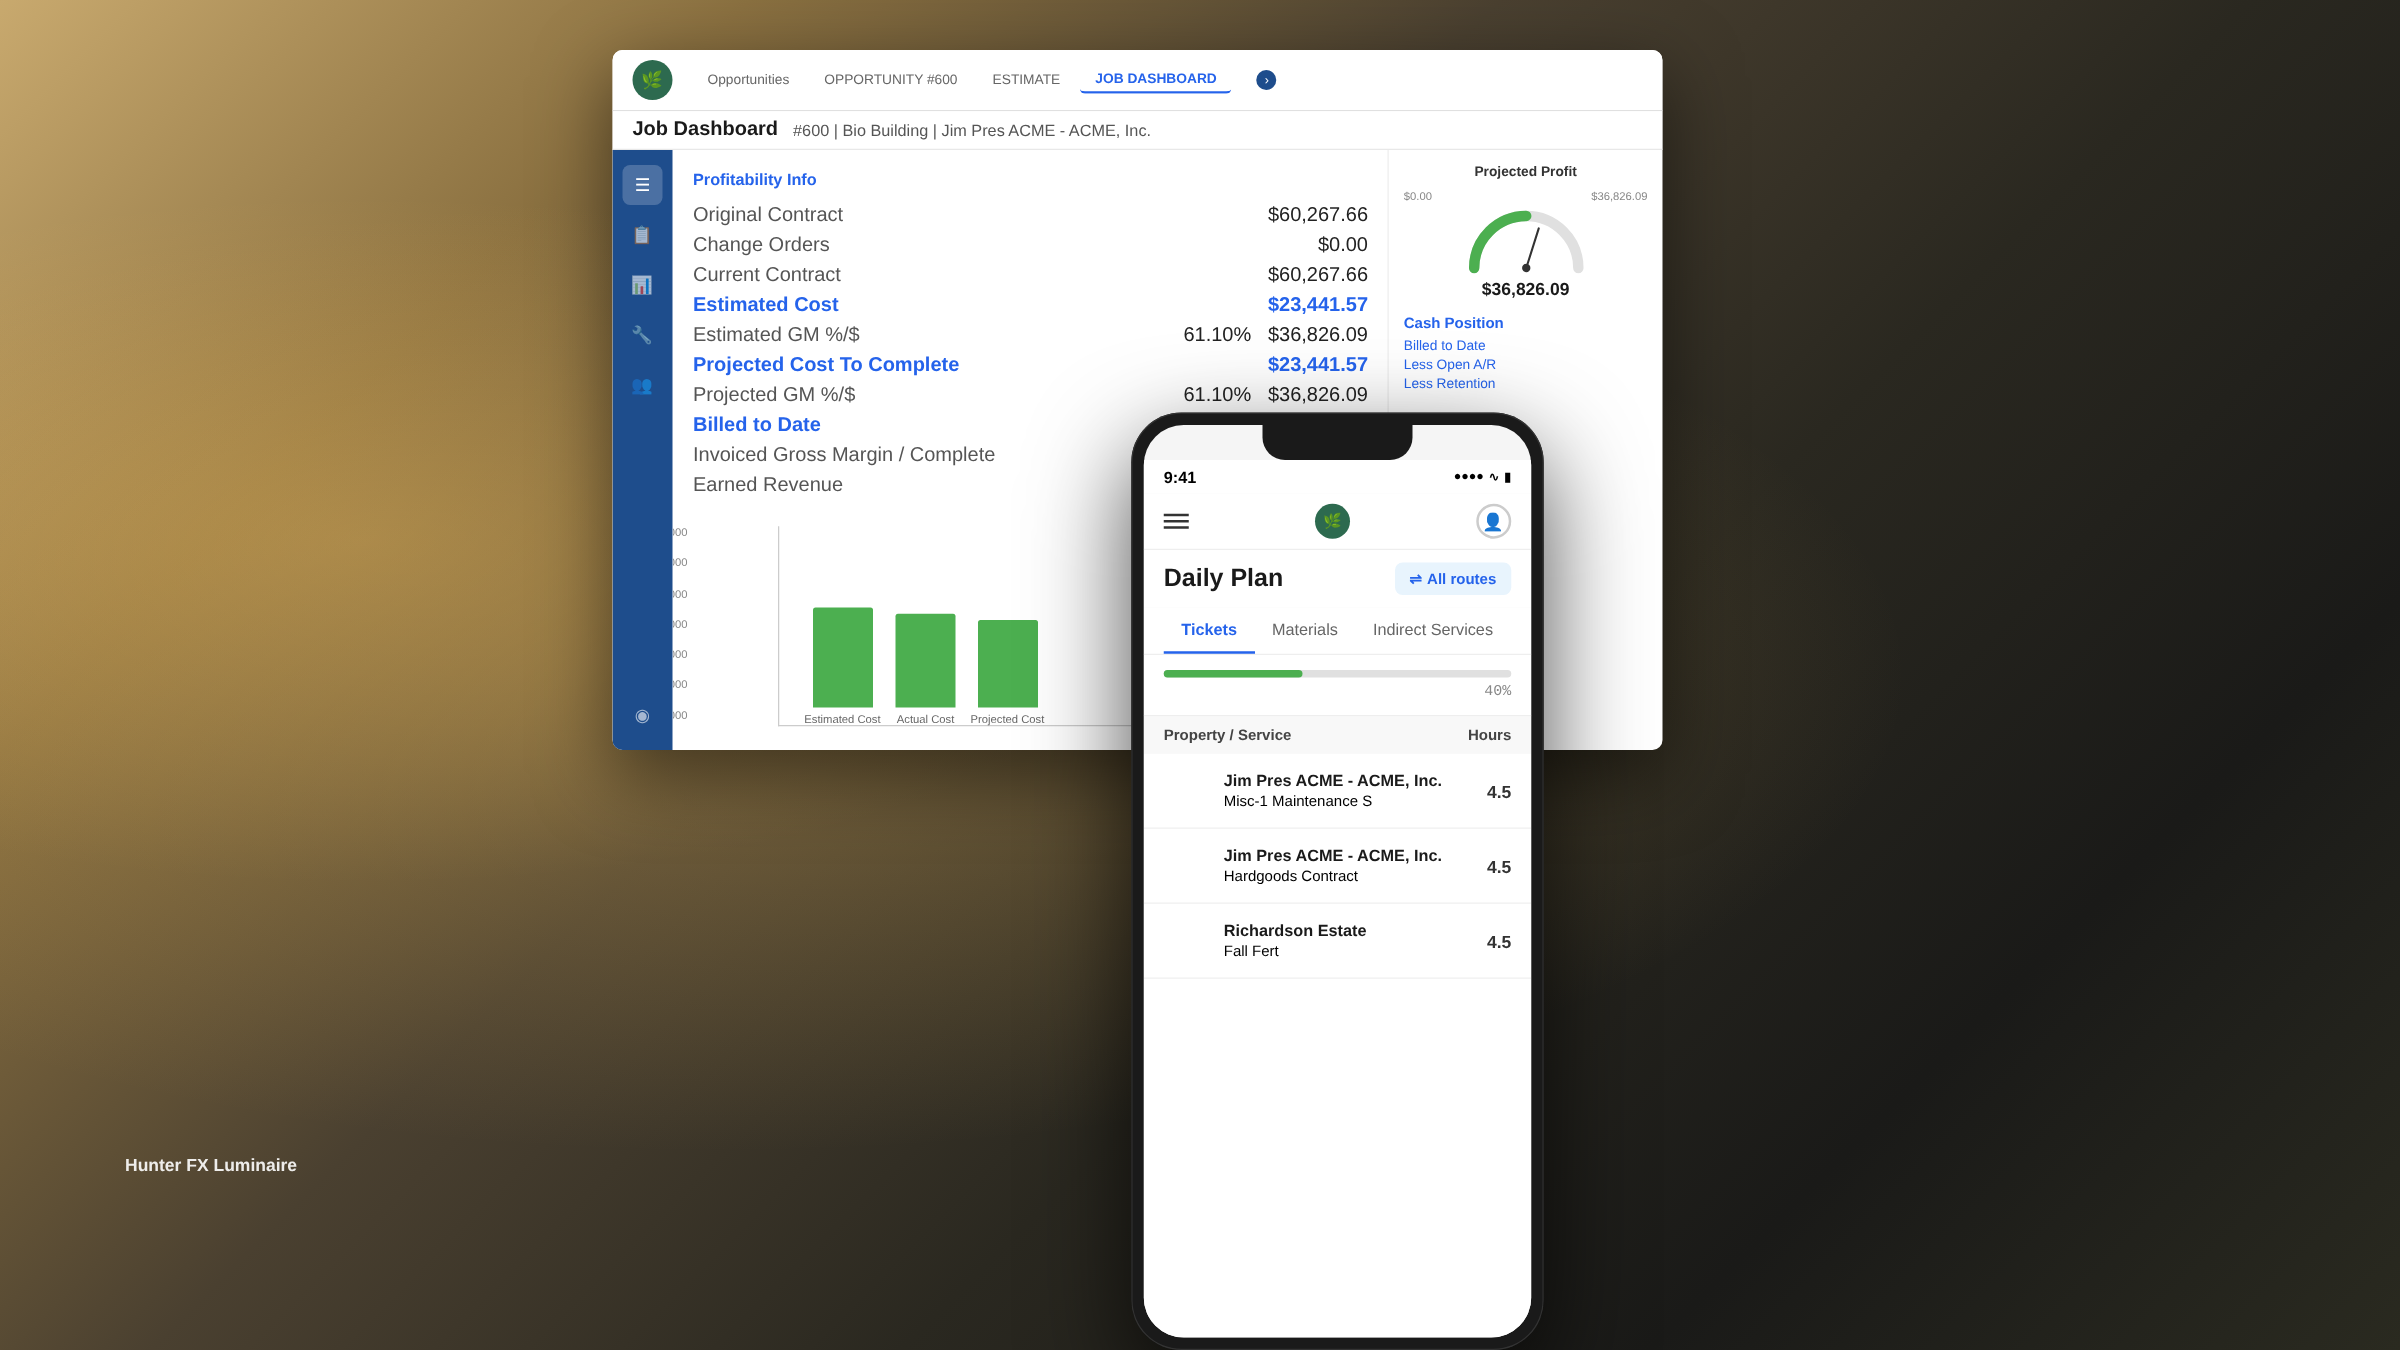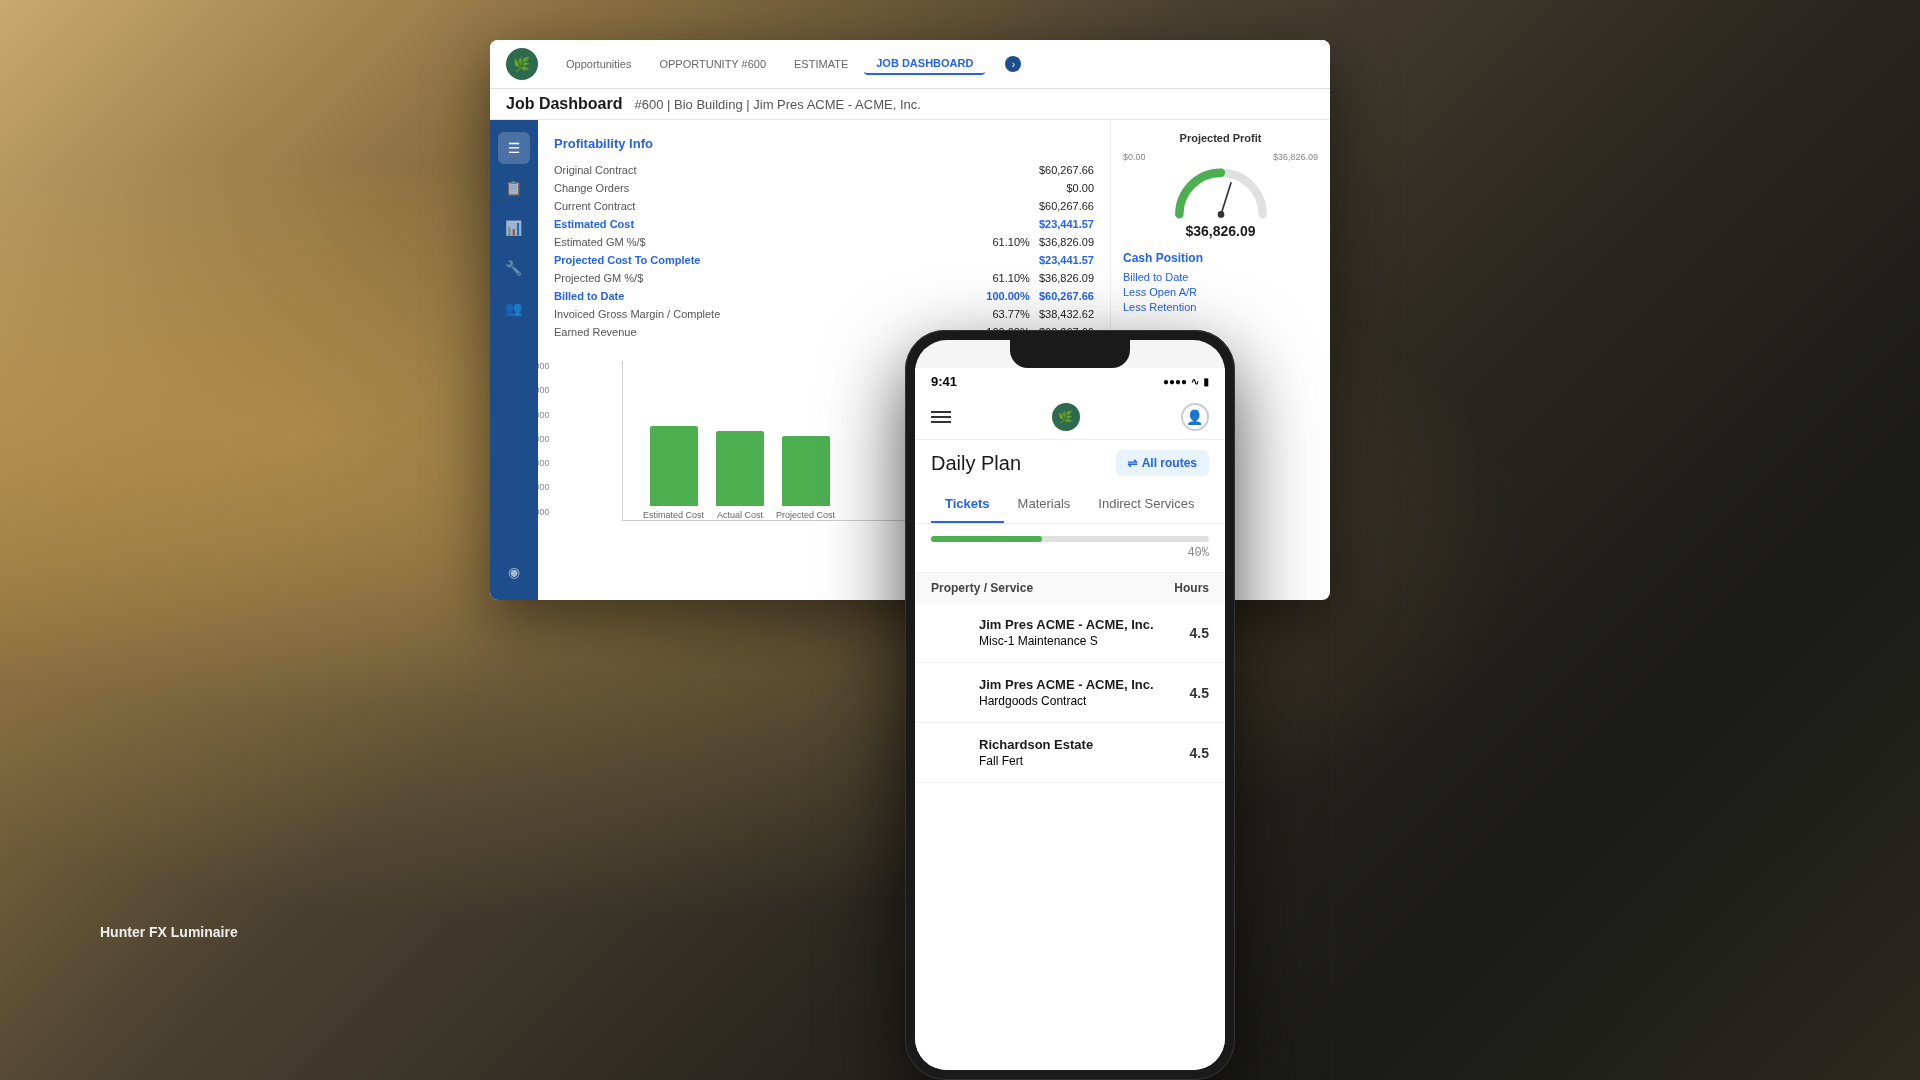--- a/index.html
+++ b/index.html
@@ -166,21 +166,21 @@
       font-weight: 700;
       color: #2563eb;
       margin-bottom: 10px;
     }
 
     .info-row {
       display: flex;
       justify-content: space-between;
       align-items: center;
       padding: 3px 0;
-      font-size: 11px;
+      font-size: 16px;
     }
 
     .info-row .label {
       color: #555;
     }
 
     .info-row .value {
       color: #222;
       font-weight: 500;
     }
@@ -404,21 +404,21 @@
     .daily-plan-header {
       background: #fff;
       padding: 10px 16px;
       display: flex;
       justify-content: space-between;
       align-items: center;
     }
 
     .daily-plan-title {
       font-size: 20px;
-      font-weight: 400;
+      font-weight: 700;
       color: #1a1a1a;
     }
 
     .routes-btn {
       background: #e8f4fd;
       color: #2563eb;
       border: none;
       padding: 6px 12px;
       border-radius: 6px;
       font-size: 12px;

